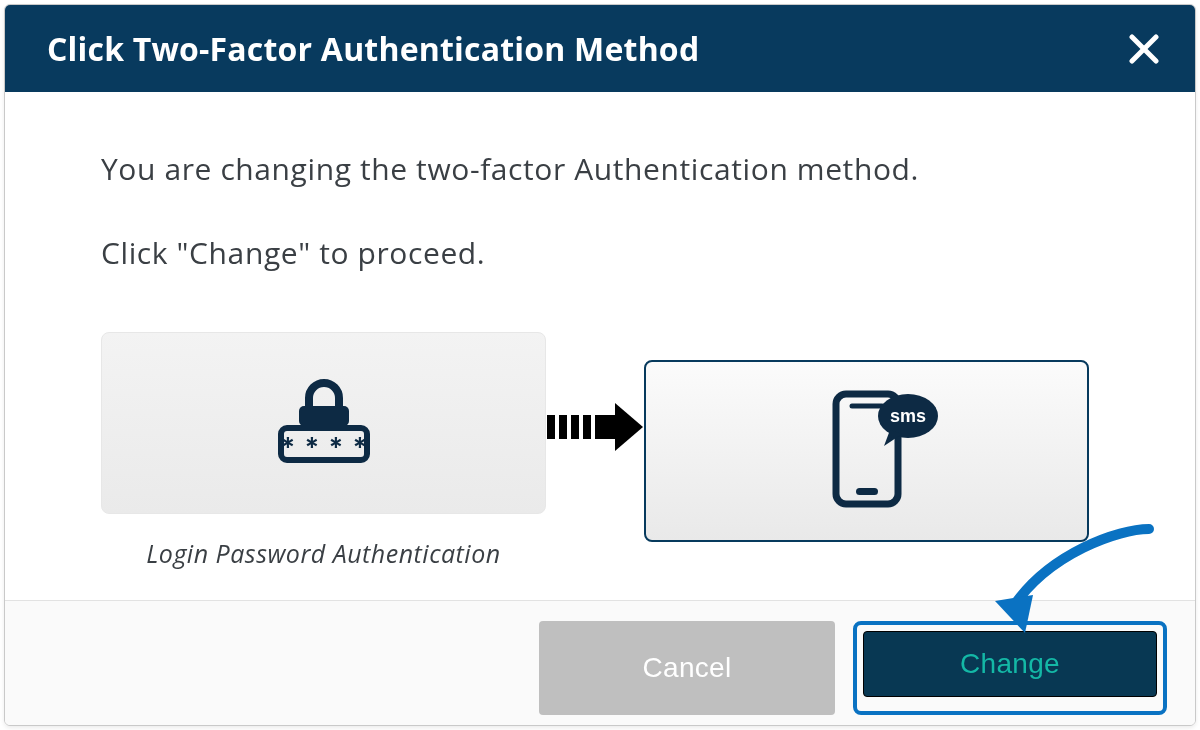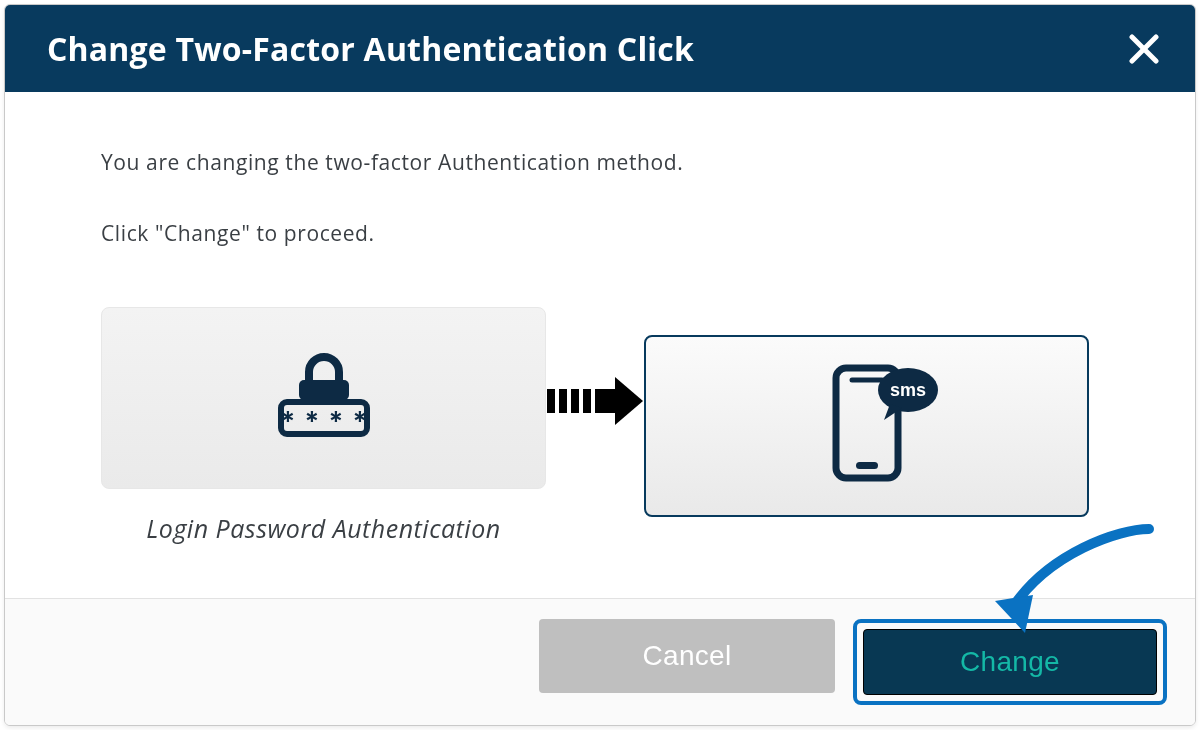--- a/index.html
+++ b/index.html
@@ -34,21 +34,21 @@
     font-weight: 700;
     letter-spacing: 0.2px;
   }
   .close-icon svg { display:block; }
   .modal-body {
     flex: 1;
     padding: 56px 96px 30px 96px;
     background: #ffffff;
   }
   .body-text {
-    font-size: 21px;
+    font-size: 30px;
     color: #3a3f44;
     letter-spacing: 0.6px;
     line-height: 1.4;
   }
   .body-text.second { margin-top: 42px; }
   .method-row {
     margin-top: 58px;
     display: flex;
     align-items: center;
     gap: 0;
@@ -92,21 +92,21 @@
   .modal-footer {
     background: #fafafa;
     border-top: 1px solid #e2e2e2;
     padding: 20px 28px;
     display: flex;
     justify-content: flex-end;
     gap: 18px;
   }
   .btn {
     width: 296px;
-    height: 74px;
+    height: 94px;
     border-radius: 4px;
     font-size: 28px;
     border: none;
     cursor: pointer;
     letter-spacing: 0.3px;
   }
   .btn-cancel {
     background: #bfbfbf;
     color: #ffffff;
   }
@@ -128,21 +128,21 @@
     top: 518px;
     pointer-events: none;
   }
 </style>
 </head>
 <body>
 
 <div class="modal">
 
   <div class="modal-header">
-    <h1>Change Two-Factor Authentication Click</h1>
+    <h1>Click Two-Factor Authentication Method</h1>
     <span class="close-icon">
       <svg width="30" height="30" viewBox="0 0 30 30">
         <line x1="3" y1="3" x2="27" y2="27" stroke="#ffffff" stroke-width="5" stroke-linecap="round"></line>
         <line x1="27" y1="3" x2="3" y2="27" stroke="#ffffff" stroke-width="5" stroke-linecap="round"></line>
       </svg>
     </span>
   </div>
 
   <div class="modal-body">
     <p class="body-text">You are changing the two-factor Authentication method.</p>

